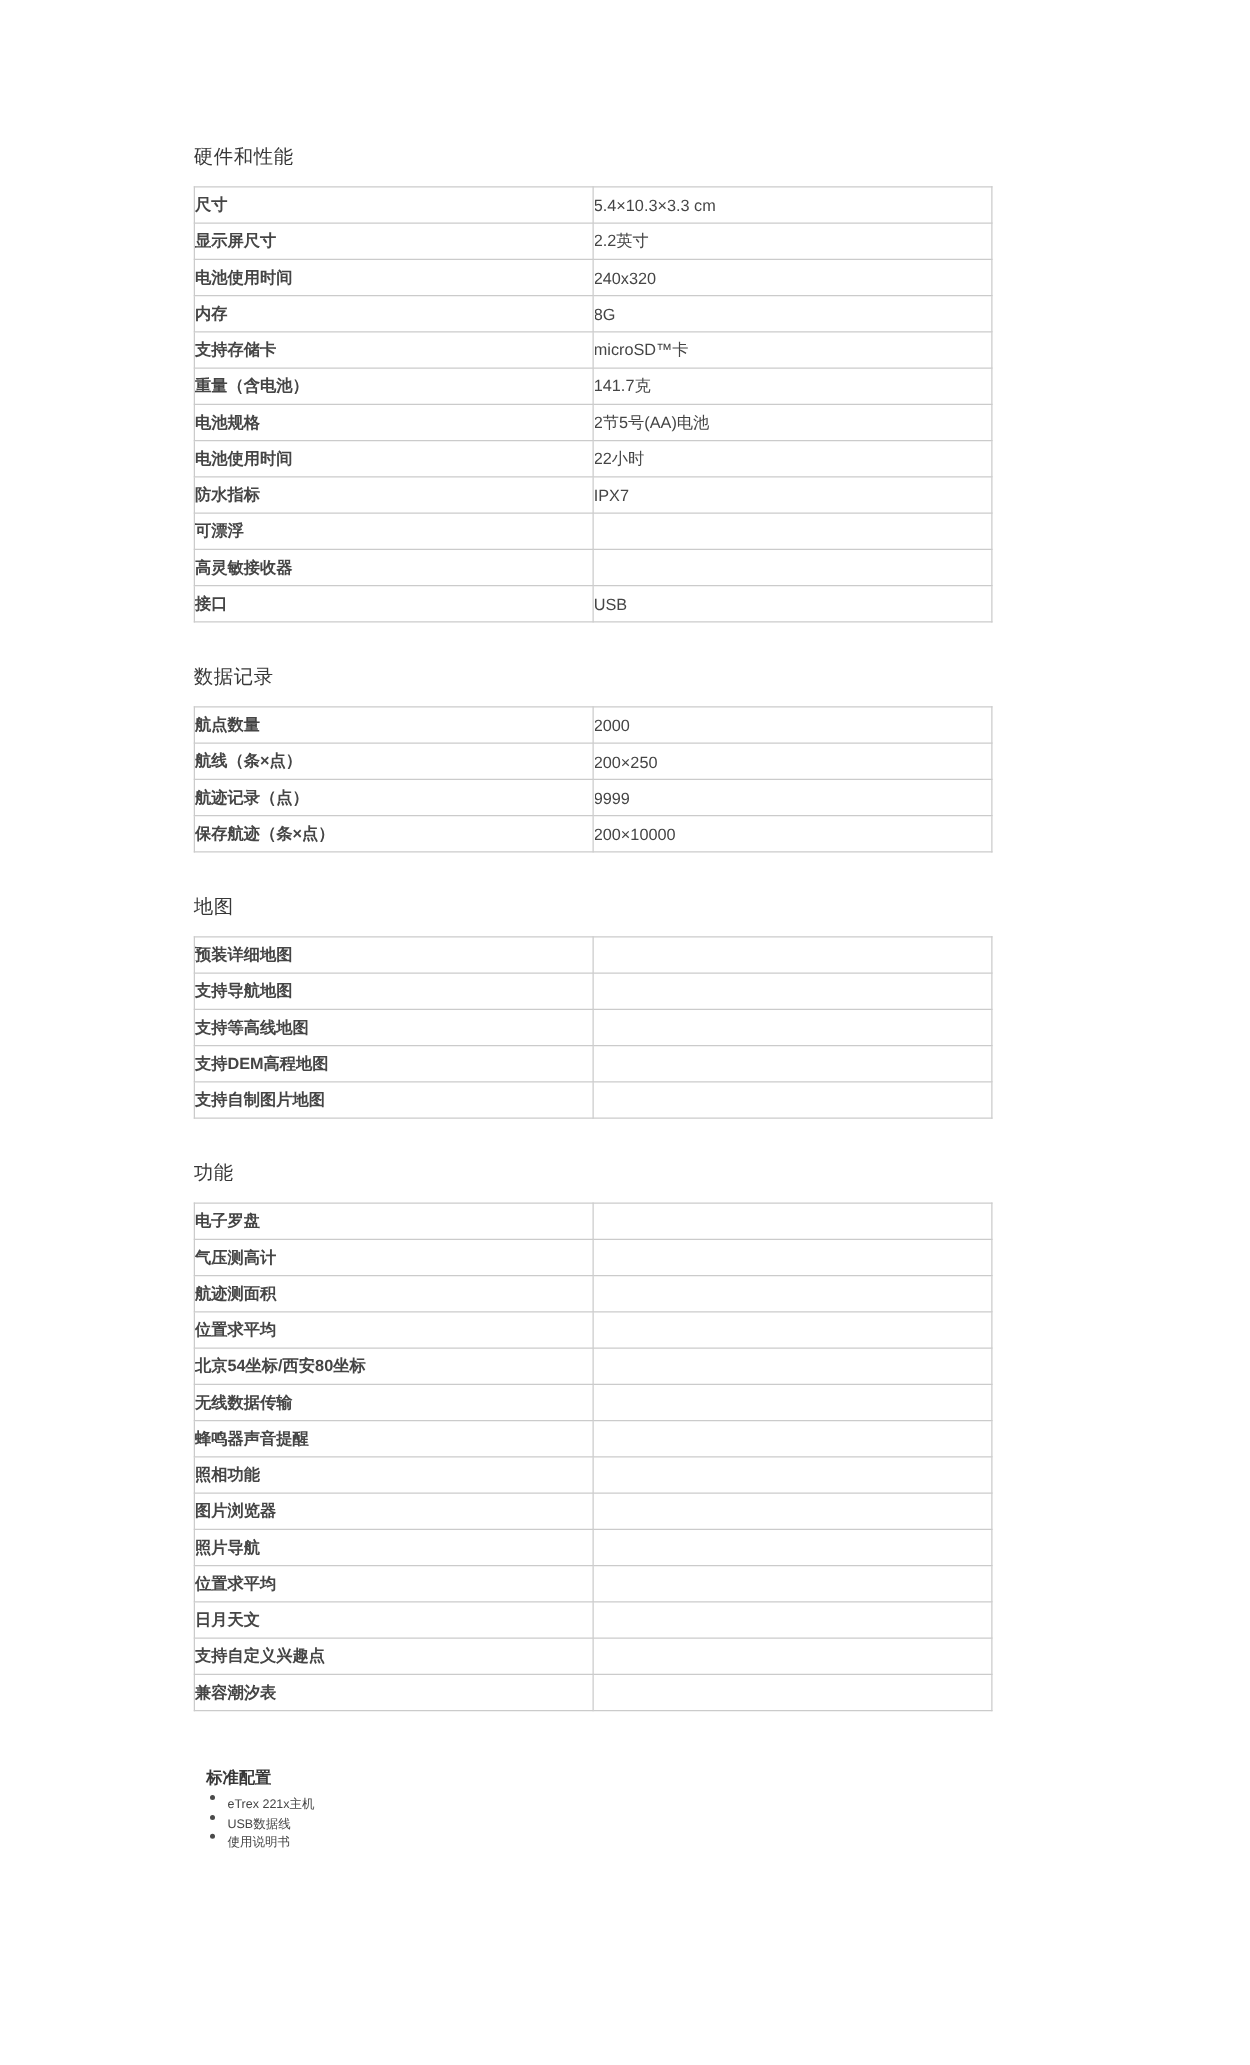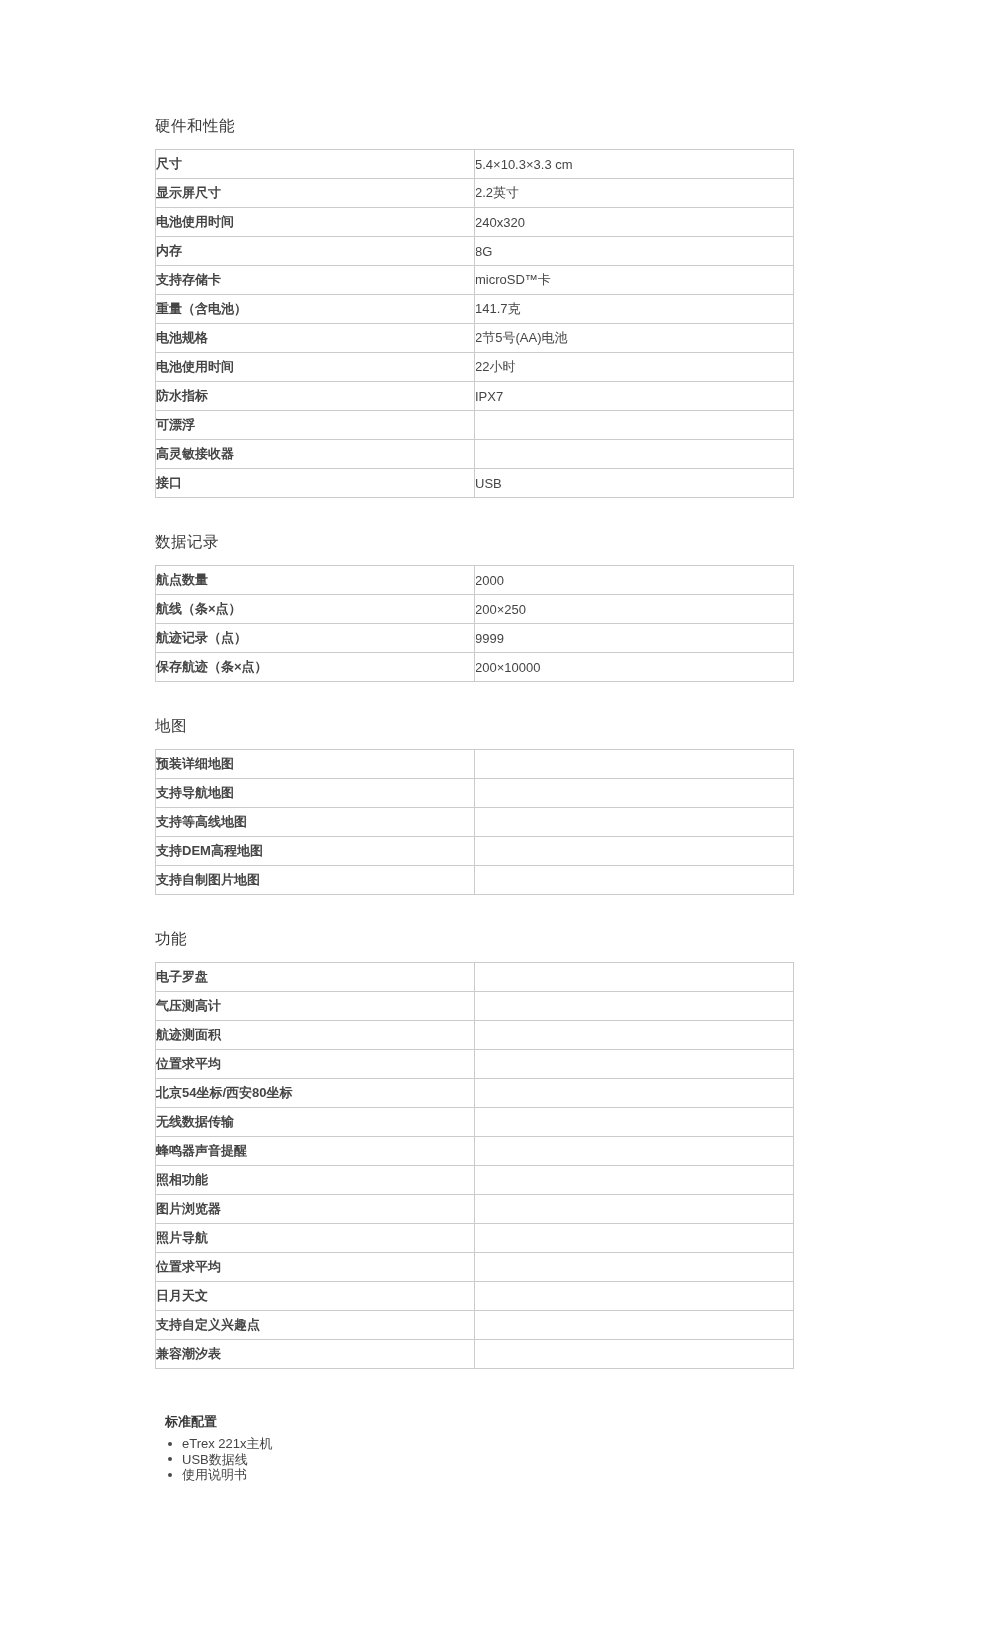--- a/index.html
+++ b/index.html
@@ -58,25 +58,25 @@
     color: #383838;
     margin: 0 0 5px 0;
     line-height: 18px;
   }
   ul.std-config-list {
     list-style: none;
     margin: 0;
     padding: 0 0 0 3px;
   }
   ul.std-config-list li {
-    font-size: 13px;
+    font-size: 10px;
     color: #454545;
     line-height: 15.5px;
     display: flex;
-    align-items: center;
+    align-items: flex-start;
   }
   .bullet {
     width: 4px;
     height: 4px;
     border-radius: 50%;
     background: #4a4a4a;
     display: inline-block;
     margin-right: 10px;
     flex: 0 0 auto;
   }

